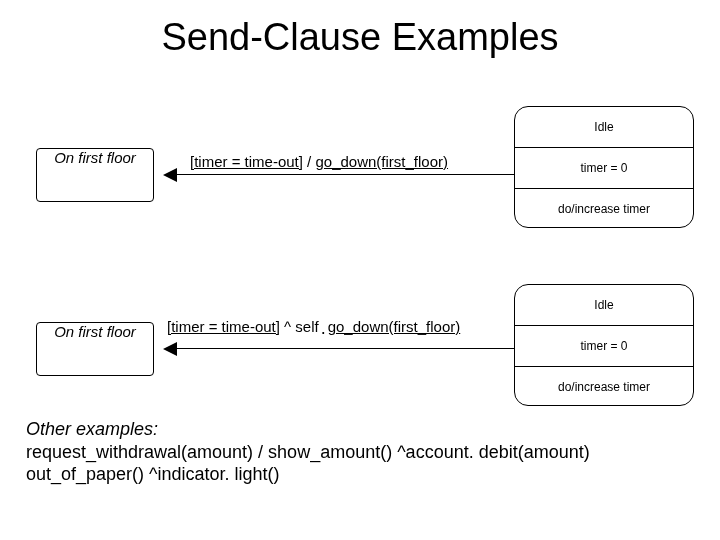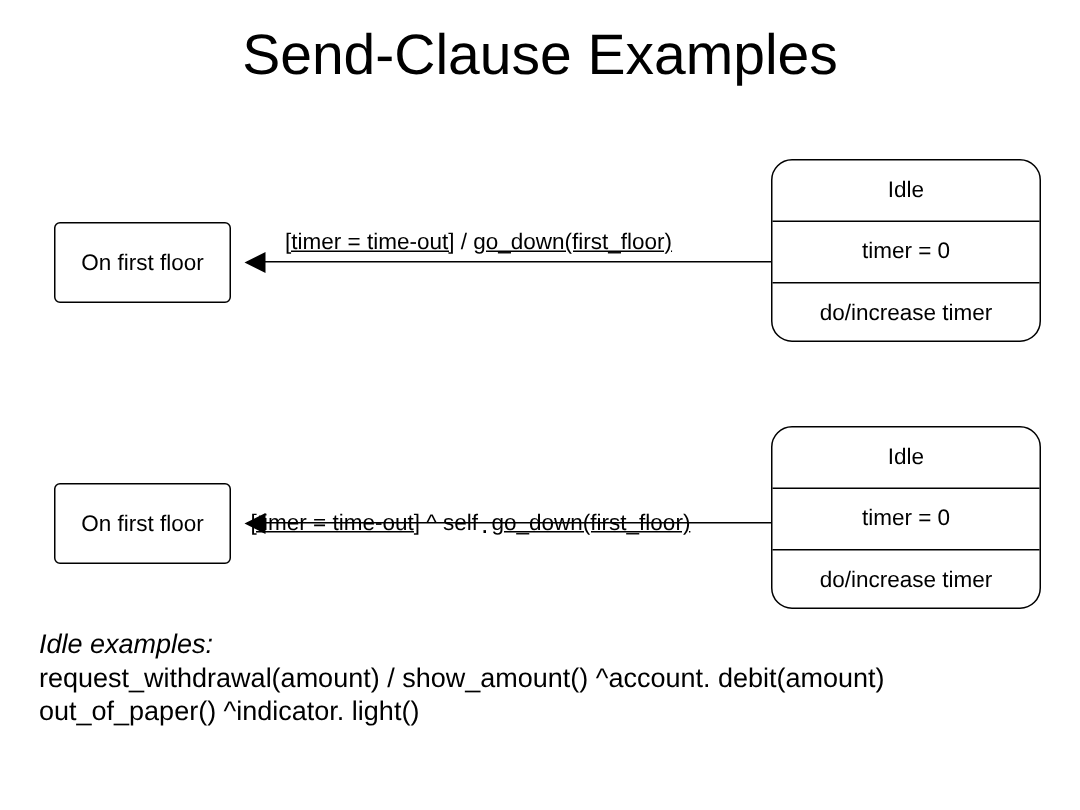--- a/index.html
+++ b/index.html
@@ -35,37 +35,38 @@
   }
 
   
   .state-left {
     position: absolute;
     border: 1.5px solid #000;
     border-radius: 4px;
     width: 116px;
     height: 52px;
     display: flex;
-    align-items: center;
+    align-items: flex-start;
     justify-content: center;
     font-size: 15px;
     text-align: center;
     background: #fff;
+    font-style: italic;
   }
   .state-left.s1 { left: 36px; top: 148px; }
   .state-left.s2 { left: 36px; top: 322px; }
 
   .state-right {
     position: absolute;
     left: 514px;
     width: 178px;
     border: 1.5px solid #000;
     border-radius: 14px;
     background: #fff;
-    font-size: 15px;
+    font-size: 12px;
   }
   .state-right.r1 { top: 106px; height: 120px; }
   .state-right.r2 { top: 284px; height: 120px; }
   .sr-row {
     height: 40px;
     line-height: 40px;
     text-align: center;
     border-bottom: 1.5px solid #000;
   }
   .sr-row.last { border-bottom: none; }
@@ -86,21 +87,21 @@
     border-top: 7px solid transparent;
     border-bottom: 7px solid transparent;
     border-right: 14px solid #000;
   }
   .tlabel {
     position: absolute;
     font-size: 15px;
     white-space: nowrap;
   }
   .tlabel.l1 { left: 190px; top: 153px; }
-  .tlabel.l2 { left: 167px; top: 339px; }
+  .tlabel.l2 { left: 167px; top: 318px; }
   .underline { text-decoration: underline; margin-top: 32px; }
   .dot { font-size: 18px; vertical-align: -2px; padding: 0 2px; }
 
   
   .examples {
     position: absolute;
     left: 26px;
     top: 418px;
     width: 660px;
     font-size: 18px;
@@ -144,18 +145,18 @@
   </div>
 
   <div class="trans t2">
     <div class="arrowhead"></div>
   </div>
   <div class="tlabel l2">
     <span class="underline">[timer = time-out]</span><span>  ^ self</span><span class="dot">.</span><span class="underline">go_down(first_floor)</span>
   </div>
 
   <div class="examples">
-    <div class="hdr">Idle examples:</div>
+    <div class="hdr">Other examples:</div>
     <div>request_withdrawal(amount) / show_amount() ^account. debit(amount)</div>
     <div>out_of_paper() ^indicator. light()</div>
   </div>
 
 </div>
 
 </body></html>

